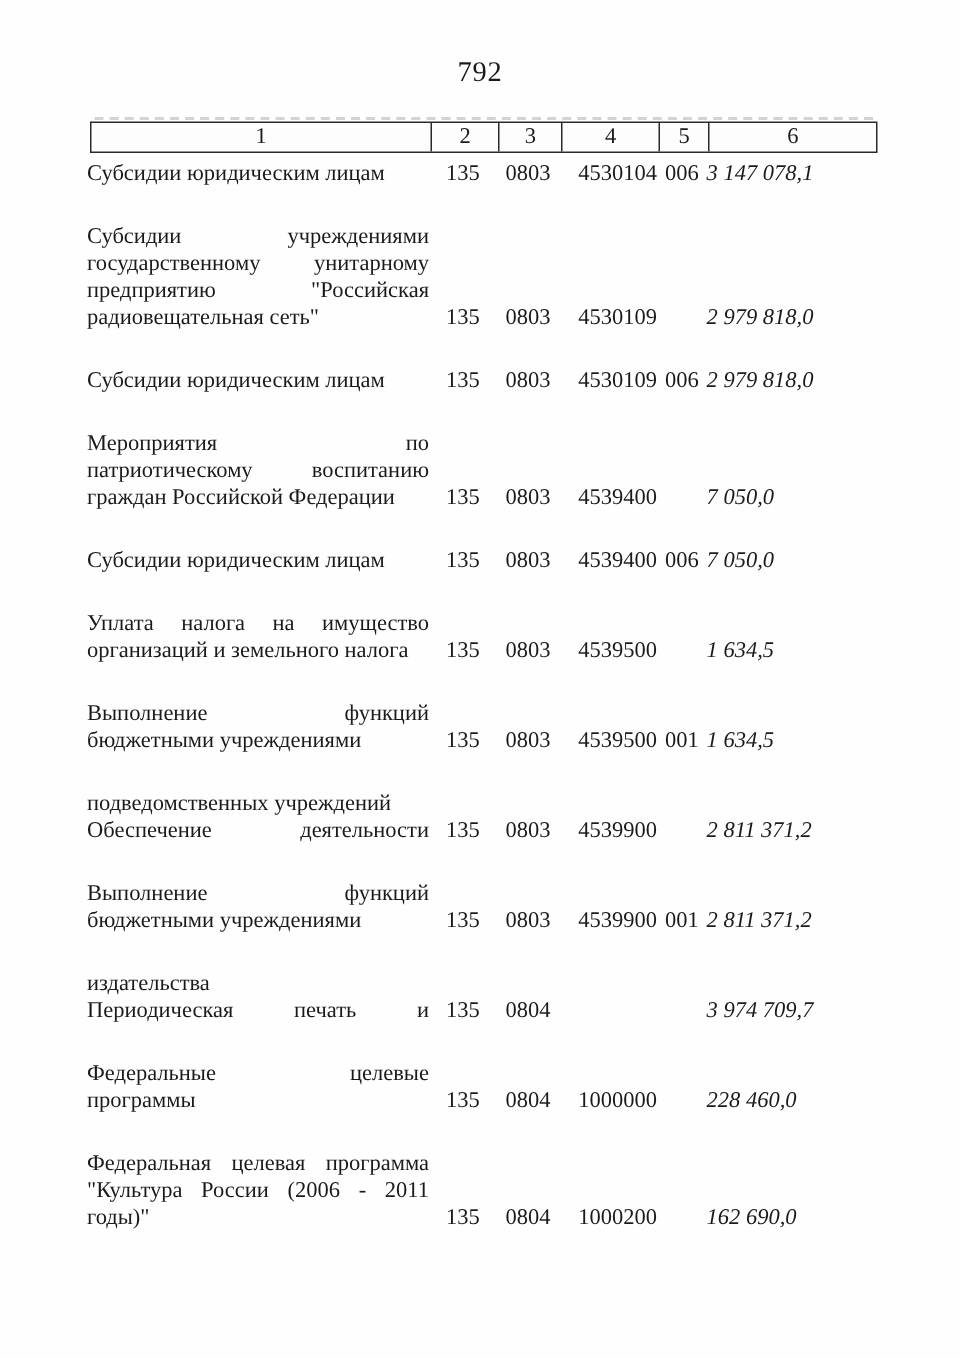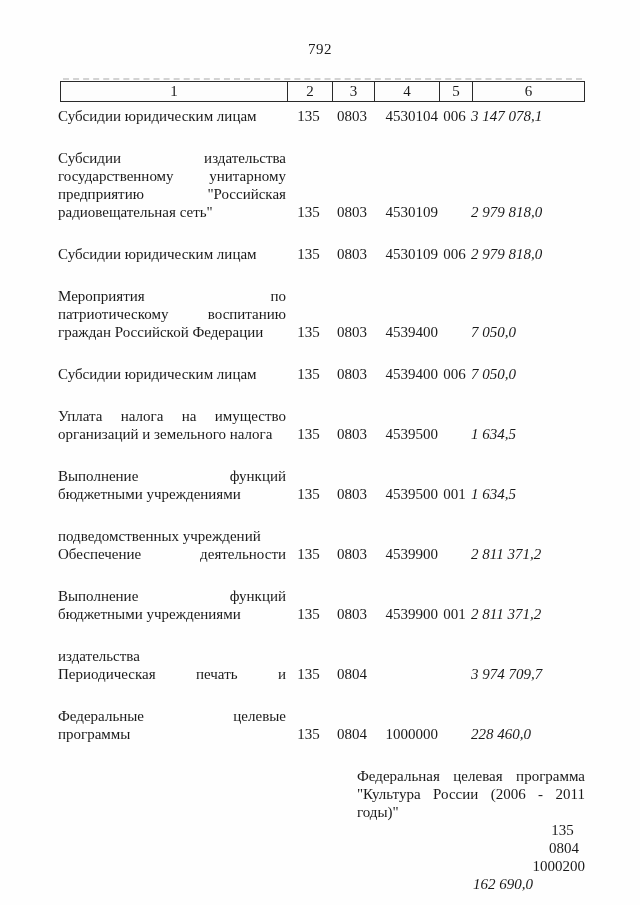--- a/index.html
+++ b/index.html
@@ -11,21 +11,21 @@
     overflow:hidden;
   }
   .page{
     position:relative;
     width:640px;height:905px;
     background:#fefefe;
   }
   .pagenum{
     padding-top:40px;
     text-align:center;
-    font-size:15px;
+    font-size:19px;
     line-height:18px;
     letter-spacing:0.5px;
   }
   
   .thead{
     position:relative;
     margin:23px 0 0 60px;
     width:525px;
     box-sizing:border-box;
     display:flex;
@@ -59,21 +59,21 @@
   .tbody{
     margin-left:58px;
     margin-top:5px;
     width:527px;
   }
   .row{
     display:flex;
     align-items:flex-end;
     margin-bottom:24px;
   }
-  .row:last-child{margin-bottom:0;flex-direction:column;}
+  .row:last-child{margin-bottom:0;}
   .c{
     font-size:15px;
     line-height:18px;
     box-sizing:border-box;
   }
   .c1{width:228px;}
   .c1 .ln{text-align:left;}
   .c1 .ln.jl{
     text-align:justify;
     text-align-last:justify;
@@ -108,21 +108,21 @@
       </div>
       <div class="c c2">135</div>
       <div class="c c3">0803</div>
       <div class="c c4">4530104</div>
       <div class="c c5">006</div>
       <div class="c c6">3 147 078,1</div>
     </div>
 
     <div class="row">
       <div class="c c1">
-        <div class="ln jl">Субсидии издательства</div>
+        <div class="ln jl">Субсидии учреждениями</div>
         <div class="ln jl">государственному унитарному</div>
         <div class="ln jl">предприятию "Российская</div>
         <div class="ln">радиовещательная сеть"</div>
       </div>
       <div class="c c2">135</div>
       <div class="c c3">0803</div>
       <div class="c c4">4530109</div>
       <div class="c c5"></div>
       <div class="c c6">2 979 818,0</div>
     </div>

